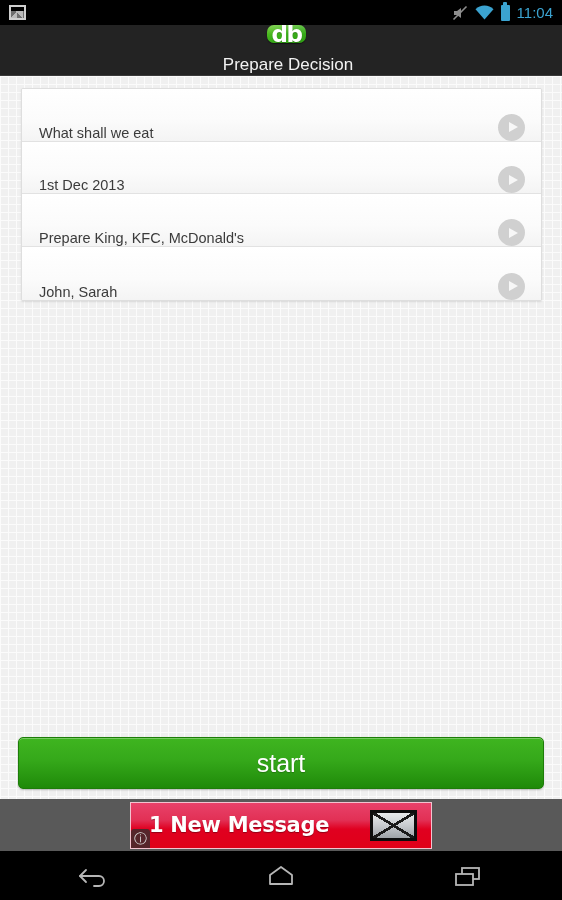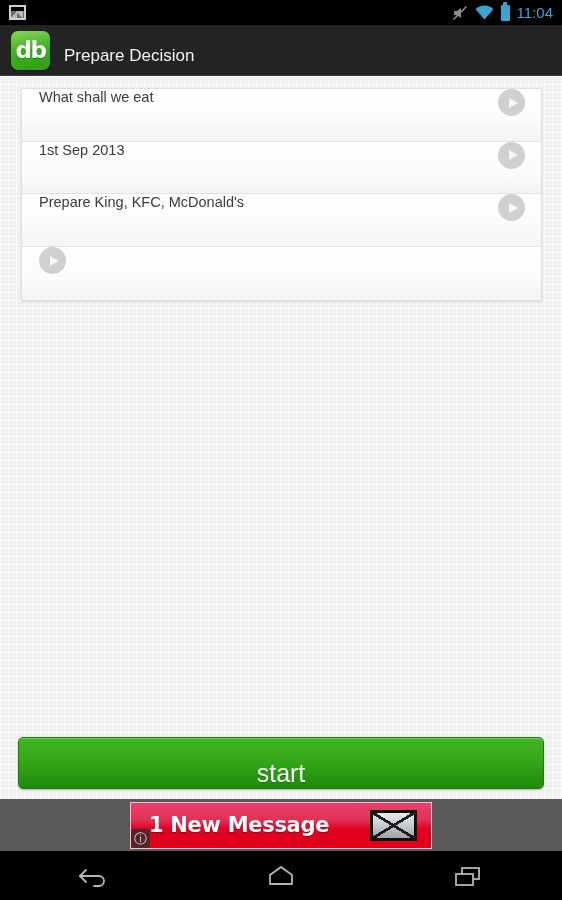--- a/index.html
+++ b/index.html
@@ -69,21 +69,21 @@
     letter-spacing: 0px;
     line-height: 1;
   }
 
   
   .action-bar {
     position: absolute; top: 25px; left: 0;
     width: 562px; height: 51px;
     background: #232323;
     border-bottom: 1px solid #3a3a3a;
-    display: flex; align-items: center;
+    display: flex; align-items: center; flex-direction: column;
   }
   .app-icon {
     margin-left: 11px;
     width: 39px; height: 39px;
     border-radius: 7px;
     background: linear-gradient(160deg, #66c928 0%, #3bb01a 48%, #2f9e14 100%);
     box-shadow: 0 1px 1px rgba(0,0,0,.5);
     display: flex; align-items: center; justify-content: center;
     position: relative;
     overflow: hidden;
@@ -129,21 +129,21 @@
     background: #fdfdfd;
     border: 1px solid #dedede;
     border-radius: 2px;
     box-shadow: 0 1px 2px rgba(0,0,0,.10);
     overflow: hidden;
   }
   .list-row {
     position: relative;
     height: 52.7px;
     display: flex;
-    align-items: flex-start;
+    align-items: flex-end;
     padding: 0 16px 0 17px;
     background: linear-gradient(180deg, #ffffff 0%, #fbfbfb 60%, #f4f4f4 100%);
     border-bottom: 1px solid #e2e2e2;
   }
   .list-row:last-child { border-bottom: none; }
   .row-label {
     font-size: 14.5px;
     color: #3b3b3b;
     flex: 1;
   }
@@ -166,21 +166,21 @@
   .start-button {
     position: absolute;
     left: 18px;
     top: 661px;
     width: 526px;
     height: 52px;
     border-radius: 5px;
     background: linear-gradient(180deg, #3fb520 0%, #35a81a 45%, #1f8a09 100%);
     border: 1px solid #1d7d08;
     box-shadow: inset 0 1px 0 rgba(255,255,255,.30), 0 1px 2px rgba(0,0,0,.25);
-    display: flex; align-items: flex-end; justify-content: center;
+    display: flex; align-items: center; justify-content: center;
     cursor: pointer;
   }
   .start-button-label {
     color: #ffffff;
     font-size: 25px;
     text-shadow: 0 1px 1px rgba(0,0,0,.22);
   }
 
   
   .ad-strip {
@@ -300,34 +300,35 @@
 
       <div class="list-row">
         <span class="row-label">What shall we eat</span>
         <span class="row-go">
             <span class="tri"></span>
           </span>
       </div>
 
 
       <div class="list-row">
-        <span class="row-label">1st Sep 2013</span>
+        <span class="row-label">1st Dec 2013</span>
         <span class="row-go">
             <span class="tri"></span>
           </span>
       </div>
 
       <div class="list-row">
         <span class="row-label">Prepare King, KFC, McDonald's</span>
         <span class="row-go">
             <span class="tri"></span>
           </span>
       </div>
 
       <div class="list-row">
+        <span class="row-label">John, Sarah</span>
         <span class="row-go">
             <span class="tri"></span>
           </span>
       </div>
 
     </div>
 
     <div class="start-button">
       <span class="start-button-label">start</span>
     </div>

